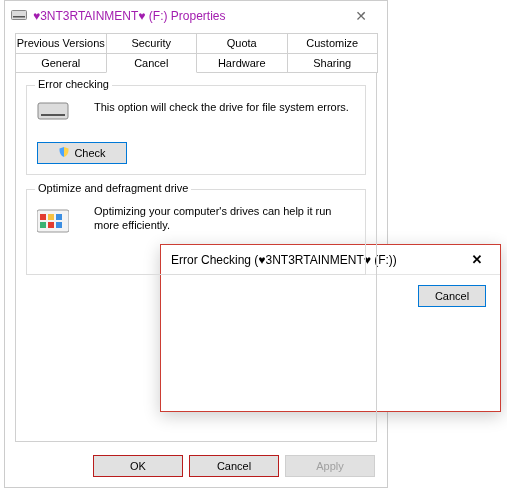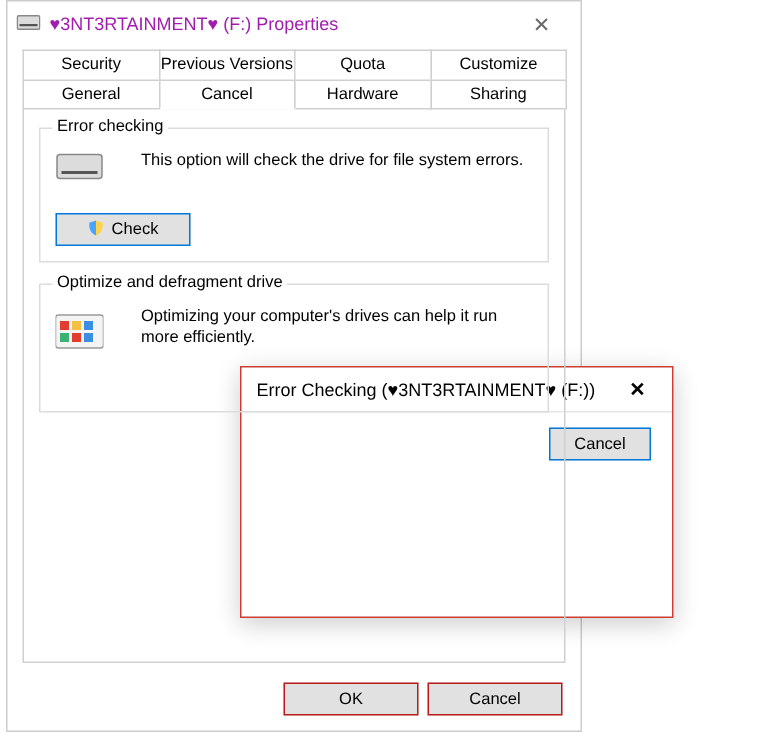--- a/index.html
+++ b/index.html
@@ -150,21 +150,21 @@
     right: 12px;
     display: flex;
     gap: 6px;
   }
 
   
   .modal {
     position: absolute;
     left: 160px;
     top: 244px;
-    width: 289px;
+    width: 341px;
     height: 168px;
     background: #fff;
     border: 1px solid #cc3d33;
     box-shadow: 0 4px 16px rgba(0,0,0,.2);
   }
   .modal-title {
     height: 30px;
     display: flex;
     align-items: center;
     padding: 0 8px 0 10px;
@@ -246,22 +246,22 @@
           <rect class="hdd-slot" x="2" y="6" width="12" height="1.5"></rect>
         </svg>
       </span>
       <span>♥3NT3RTAINMENT♥ (F:) Properties</span>
     </div>
     <div class="close">✕</div>
   </div>
 
   <div class="tabs">
     <div class="tab-row row1">
+      <div class="tab">Previous Versions</div>
       <div class="tab">Security</div>
-      <div class="tab">Previous Versions</div>
       <div class="tab">Quota</div>
       <div class="tab">Customize</div>
     </div>
     <div class="tab-row row2">
       <div class="tab">General</div>
       <div class="tab active">Cancel</div>
       <div class="tab">Hardware</div>
       <div class="tab">Sharing</div>
     </div>
 
@@ -308,20 +308,21 @@
           <span class="group-text">Optimizing your computer's drives can help it run more efficiently.</span>
         </div>
       </div>
 
     </div>
   </div>
 
   <div class="bottom-buttons">
     <div class="btn wide">OK</div>
     <div class="btn wide">Cancel</div>
+    <div class="btn wide disabled">Apply</div>
   </div>
 </div>
 
 <div class="modal">
   <div class="modal-title">
     <span class="txt">Error Checking (♥3NT3RTAINMENT♥ (F:))</span>
     <span class="close">✕</span>
   </div>
   <div class="modal-buttons">
     <div class="modal-btn">Cancel</div>

